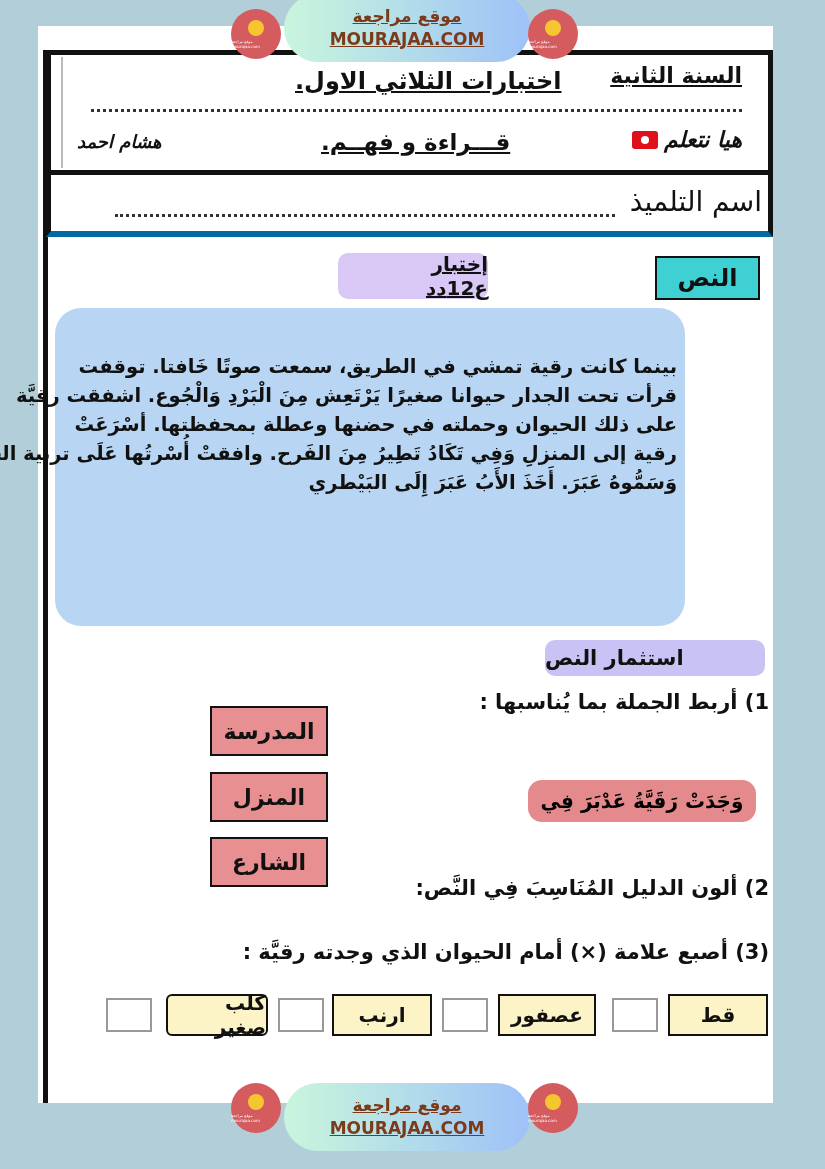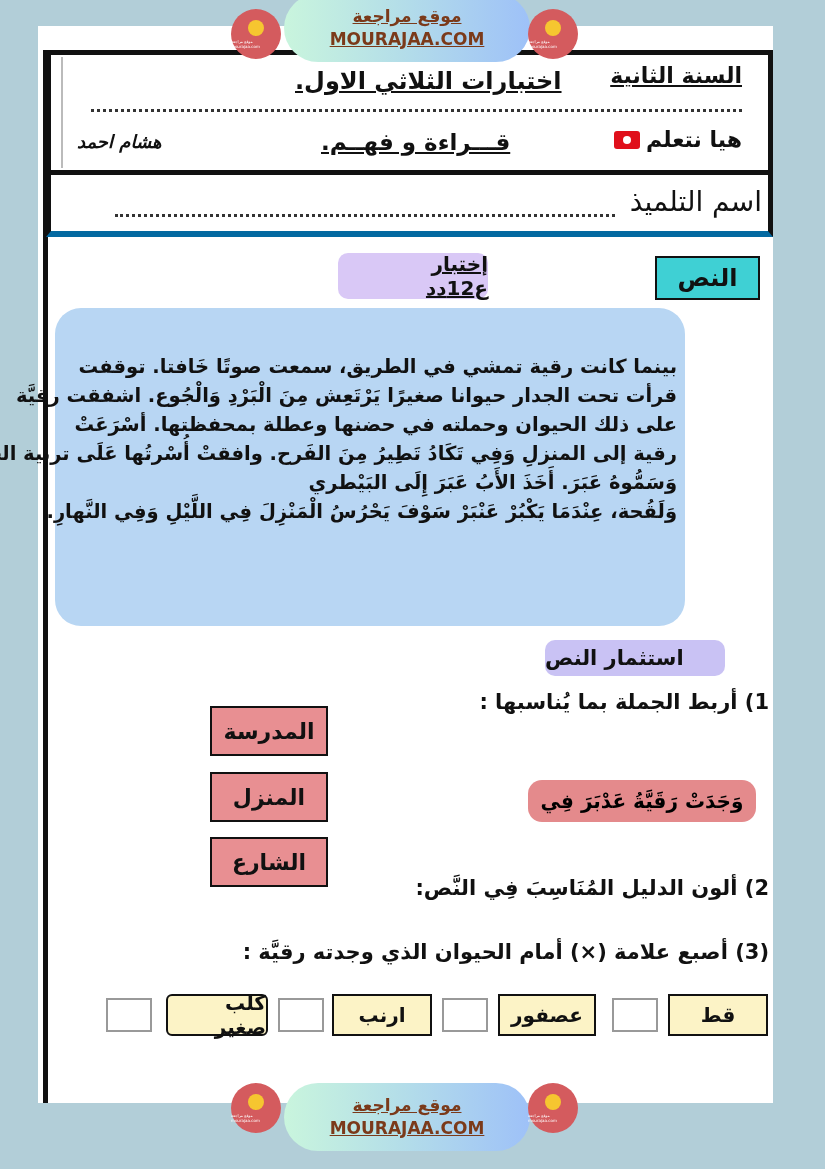--- a/index.html
+++ b/index.html
@@ -40,21 +40,21 @@
     position: absolute; left: 232px; top: 10px;
     font-size: 24px; font-weight: bold; text-decoration: underline; color: #111;
   }
   .h-dots {
     position: absolute; left: 28px; right: 14px; top: 52px;
     border-top: 3px dotted #333;
   }
   .h-brand {
     position: absolute; right: 14px; top: 70px;
     font-size: 22px; font-weight: bold; color: #111;
-    display: flex; align-items: center; gap: 6px;
+    display: flex; align-items: center; gap: 6px; font-style: italic;
   }
   .flag {
     width: 26px; height: 18px; background: #e0101b; border-radius: 3px;
     position: relative; display: inline-block;
   }
   .flag::after {
     content: ""; position: absolute; left: 9px; top: 5px;
     width: 8px; height: 8px; border-radius: 50%; background: #fff;
   }
   .h-subject {
@@ -100,21 +100,21 @@
     background: #b8d6f3; border-radius: 26px;
     padding: 44px 8px 0 6px;
     direction: rtl;
   }
   .passage p {
     font-size: 19.5px; font-weight: bold; color: #111;
     line-height: 29px; white-space: nowrap; text-align: right;
   }
   .tag-explore {
     position: absolute; left: 545px; top: 640px;
-    width: 180px; height: 36px;
+    width: 220px; height: 36px;
     background: #c9c2f4; border-radius: 10px;
     font-size: 21px; font-weight: bold; color: #111;
     display: flex; align-items: center; justify-content: flex-end; padding-right: 20px;
     direction: rtl;
   }
   .q {
     position: absolute; right: 56px; direction: rtl;
     font-size: 21px; font-weight: bold; color: #111; white-space: nowrap;
   }
   .q1 { top: 690px; }
@@ -190,21 +190,20 @@
 
 <div class="tag-nas rtl">النص</div>
 <div class="tag-test rtl">إختبار ع12دد</div>
 
 <div class="passage">
   <p>بينما كانت رقية تمشي في الطريق، سمعت صوتًا خَافتا. توقفت</p>
   <p>قرأت تحت الجدار حيوانا صغيرًا يَرْتَعِش مِنَ الْبَرْدِ وَالْجُوع. اشفقت رقيَّة</p>
   <p>على ذلك الحيوان وحملته في حضنها وعطلة بمحفظتها. أسْرَعَتْ</p>
   <p>رقية إلى المنزلِ وَفِي تَكَادُ تَطِيرُ مِنَ الفَرح. وافقتْ أُسْرتُها عَلَى تربية الحَيَوَانِ</p>
   <p>وَسَمُّوهُ عَبَرَ. أَخَذَ الأَبُ عَبَرَ إِلَى البَيْطري</p>
-  <p>وَلَقُحة، عِنْدَمَا يَكْبُرْ عَنْبَرْ سَوْفَ يَحْرُسُ الْمَنْزِلَ فِي اللَّيْلِ وَفِي النَّهارِ.</p>
 </div>
 
 <div class="tag-explore">استثمار النص</div>
 
 <div class="q q1">1) أربط الجملة بما يُناسبها :</div>
 
 <div class="opt" style="top:706px;">المدرسة</div>
 <div class="opt" style="top:772px;">المنزل</div>
 <div class="opt" style="top:837px;">الشارع</div>
 

